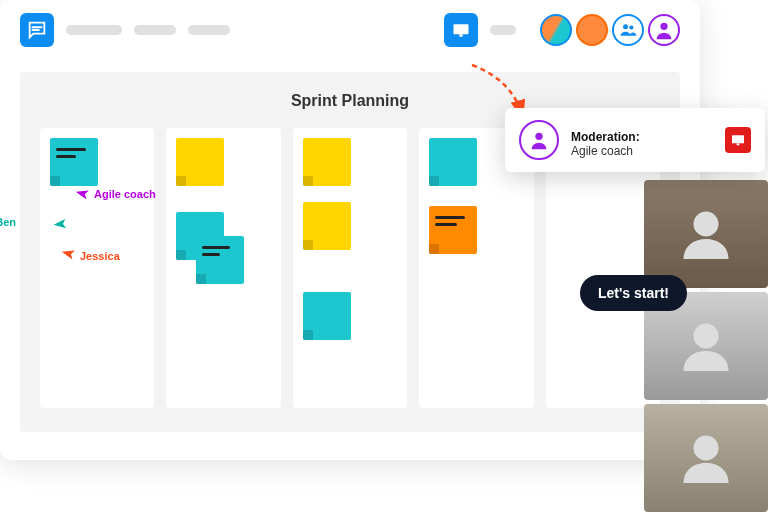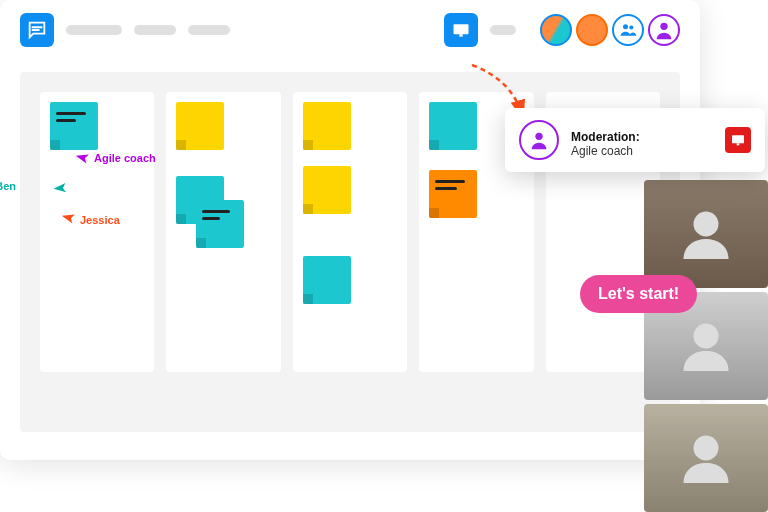--- a/index.html
+++ b/index.html
@@ -37,21 +37,21 @@
 .cursor.ben { color: #00b3a4; }
 .cursor.jessica { color: #ff4d1a; }
 .tooltip { position: absolute; top: 108px; left: 505px; width: 260px; background: #fff; border-radius: 6px; box-shadow: 0 6px 24px rgba(0,0,0,0.18); padding: 12px 14px; display: flex; align-items: center; gap: 12px; z-index: 10; }
 .tooltip .avatar { width: 40px; height: 40px; }
 .tooltip-text { flex: 1; font-size: 12px; margin-top: 8px; }
 .tooltip-text .title { font-weight: 700; color: #111; }
 .tooltip-text .subtitle { color: #333; }
 .tooltip-icon { width: 26px; height: 26px; background: #e21b1b; border-radius: 4px; display: flex; align-items: center; justify-content: center; }
 .tooltip-icon svg { width: 16px; height: 16px; fill: #fff; }
 .arrow { position: absolute; top: 60px; left: 462px; z-index: 5; pointer-events: none; }
-.start-btn { position: absolute; top: 275px; left: 580px; background: #ec4899; color: #fff; font-size: 16px; font-weight: 600; padding: 10px 18px; border-radius: 20px; cursor: pointer; z-index: 8; }
+.start-btn { position: absolute; top: 275px; left: 580px; background: #0f172a; color: #fff; font-size: 14px; font-weight: 600; padding: 10px 18px; border-radius: 20px; cursor: pointer; z-index: 8; }
 .video-panel { position: absolute; right: 0; top: 180px; display: flex; flex-direction: column; gap: 4px; }
 .video { width: 124px; height: 108px; border-radius: 4px; background: #555; display: flex; align-items: center; justify-content: center; overflow: hidden; }
 .video svg { width: 60px; height: 60px; fill: #ddd; }
 .video.v1 { background: linear-gradient(#8a7a6a, #6b5a4a); }
 .video.v2 { background: linear-gradient(#cfcfcf, #9a9a9a); }
 .video.v3 { background: linear-gradient(#b8b0a0, #8a8270); }
 </style>
 </head>
 <body>
 
@@ -88,20 +88,21 @@
       <div class="avatar purple">
         <svg viewBox="0 0 24 24">
             <circle cx="12" cy="8" r="4" fill="#9b1fe8"></circle>
             <path d="M4 22c0-4 4-7 8-7s8 3 8 7" fill="#9b1fe8"></path>
           </svg>
       </div>
     </div>
   </div>
 
   <div class="board-area">
+    <div class="board-title">Sprint Planning</div>
     <div class="columns">
       <div class="column">
         <div class="sticky teal">
           <div class="lines">
               <div class="line" style="width:30px"></div>
               <div class="line" style="width:20px"></div>
             </div>
           <div class="corner"></div>
         </div>
         <div class="cursor agile" style="top:58px; left:36px; position:absolute;">

